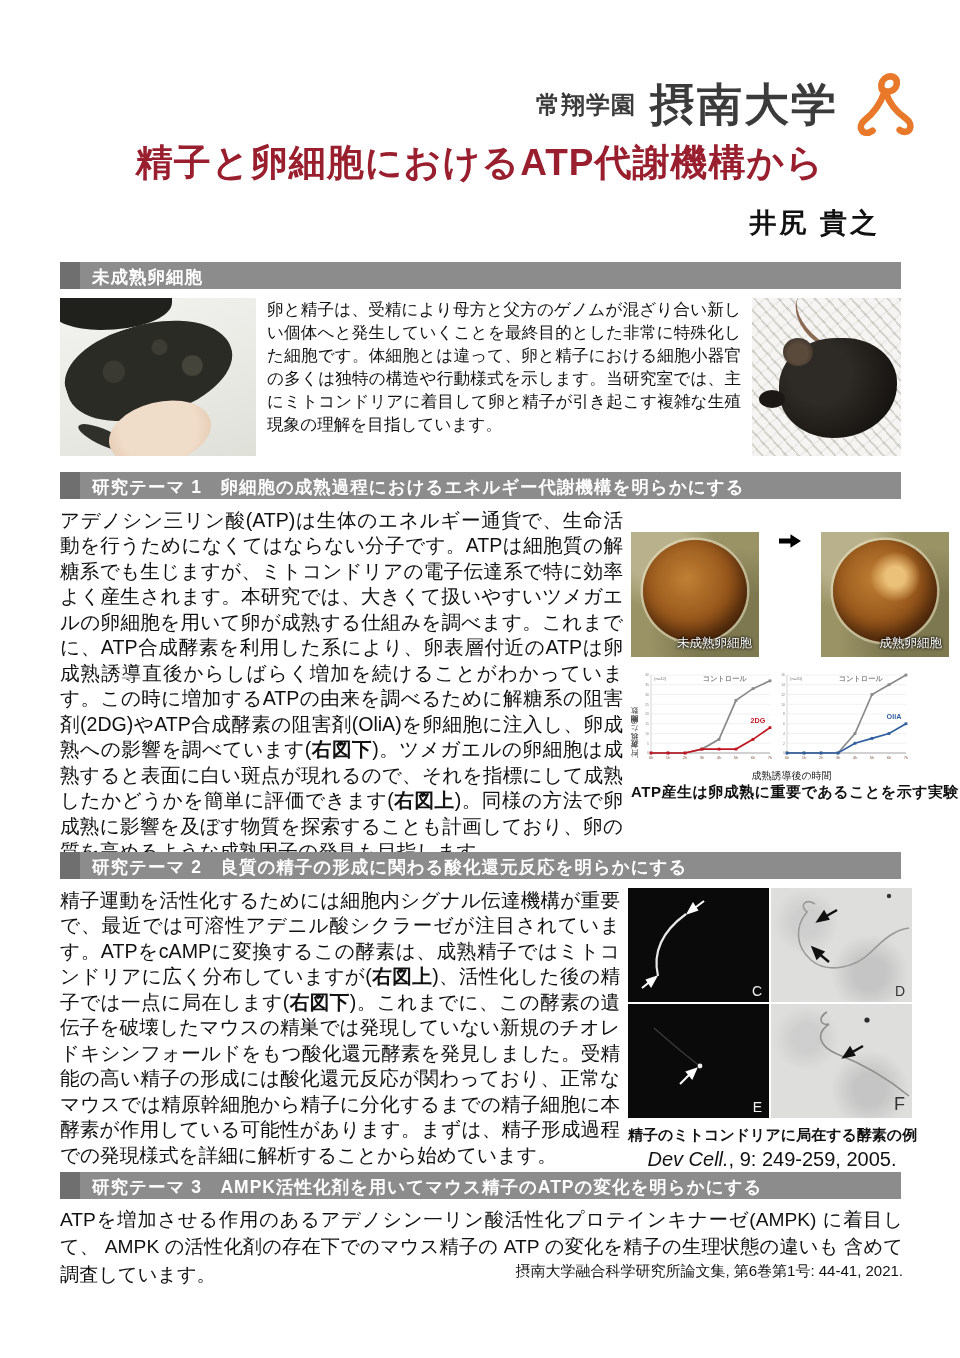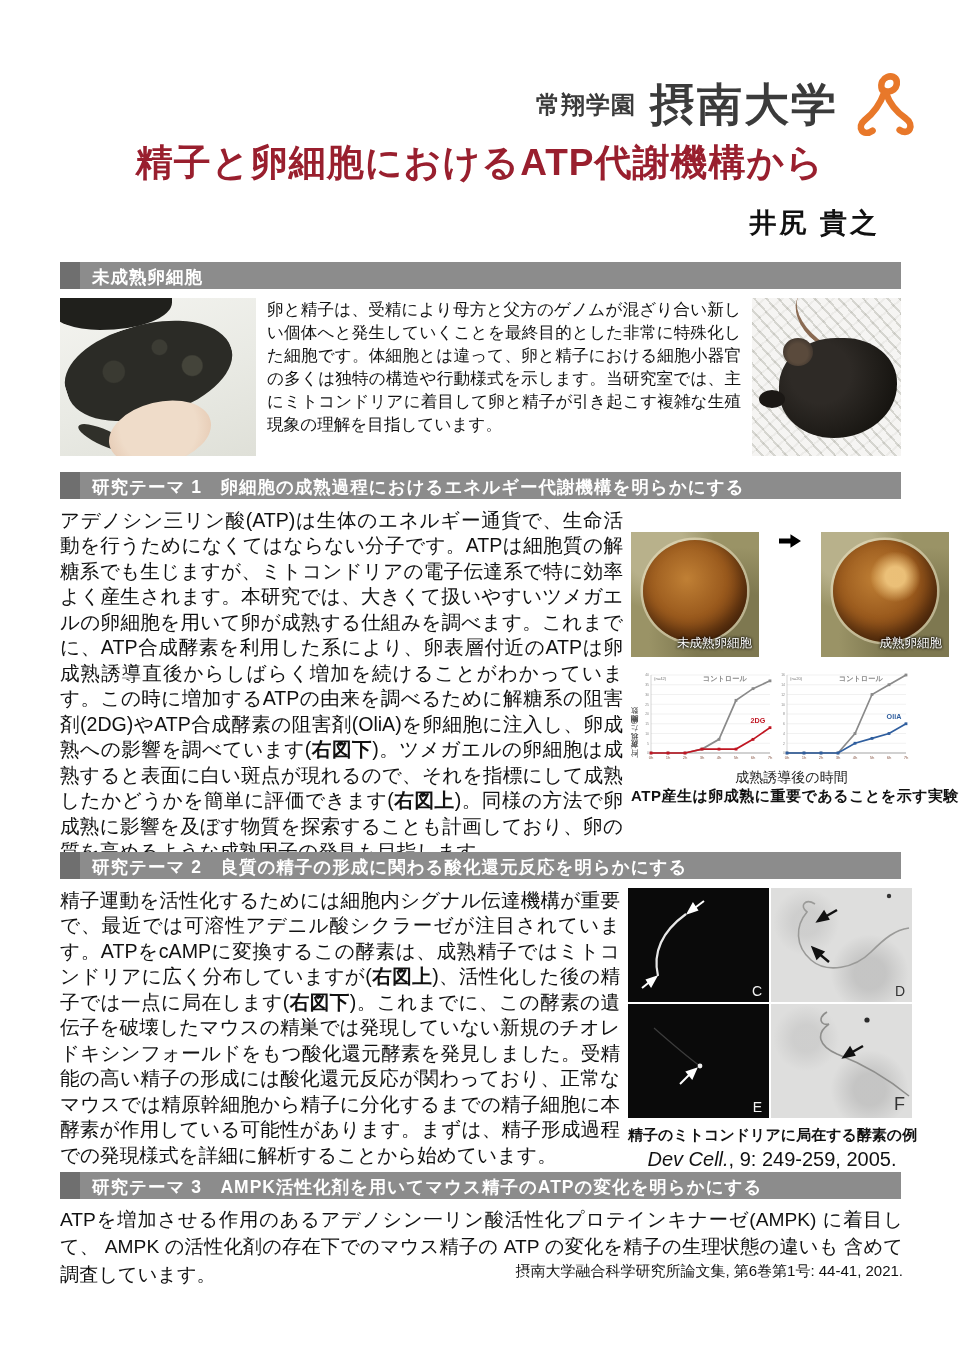--- a/index.html
+++ b/index.html
@@ -70,21 +70,21 @@
   .egg.mature{background:
       radial-gradient(circle at 60% 36%, rgba(238,196,124,.95) 0 11%, rgba(238,196,124,0) 28%),
       radial-gradient(circle at 42% 38%, #c08035 0%, #9a5a1d 45%, #6b350e 80%, #5a2c0b 100%);}
   .egg-label{position:absolute;bottom:5px;right:7px;color:#fff;font-size:12.5px;text-shadow:0 0 3px #000,0 0 3px #000;}
   .big-arrow{width:22px;height:18px;background:#000;flex:none;
       clip-path:polygon(0 36%,52% 36%,52% 12%,100% 50%,52% 88%,52% 64%,0 64%);}
 
   .charts-strip{display:flex;align-items:flex-start;margin-top:10px;}
   .y-rot{writing-mode:vertical-rl;transform:rotate(180deg);font-size:7.5px;color:#444;height:96px;line-height:1;flex:none;}
   .mini-chart{width:136px;height:100px;flex:none;}
-  .x-axis-label{text-align:center;font-size:14px;color:#222;margin-top:2px;padding-left:36px;}
+  .x-axis-label{text-align:center;font-size:10px;color:#222;margin-top:2px;padding-left:36px;}
   .t1-caption{font-size:15px;font-weight:bold;white-space:nowrap;letter-spacing:.5px;}
 
   .t2-row{position:absolute;top:888px;left:60px;width:856px;display:flex;}
   .t2-text{width:563px;font-size:19.6px;line-height:1.3;text-align:justify;}
   .t2-right{width:288px;margin-left:8px;flex:none;}
   .micro-grid{display:grid;grid-template-columns:141px 141px;grid-template-rows:114px 114px;gap:2px;background:#fff;}
   .micro{position:relative;overflow:hidden;}
   .micro.dark{background:#0a0a0a;}
   .micro.light{background:
       radial-gradient(circle at 70% 75%, rgba(150,150,150,.35) 0 12%, transparent 30%),

